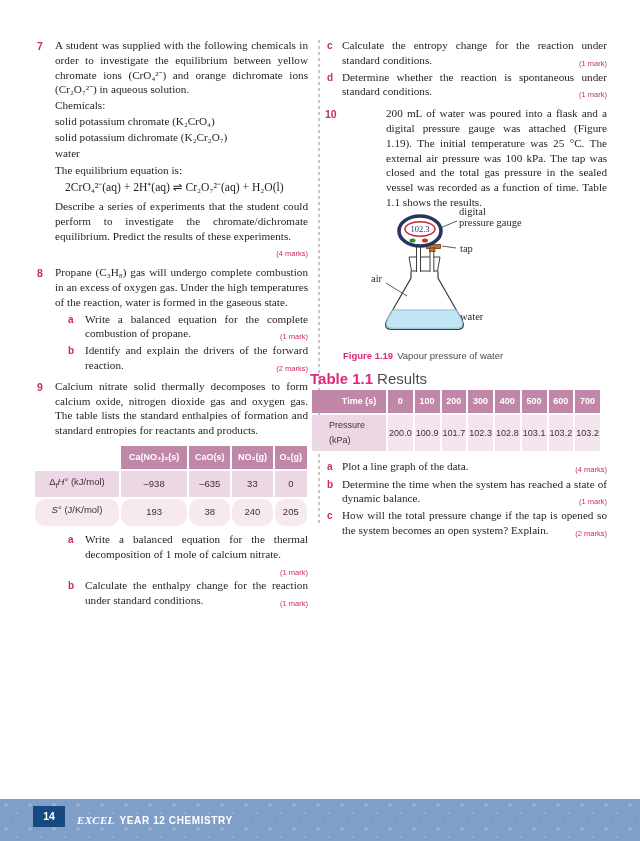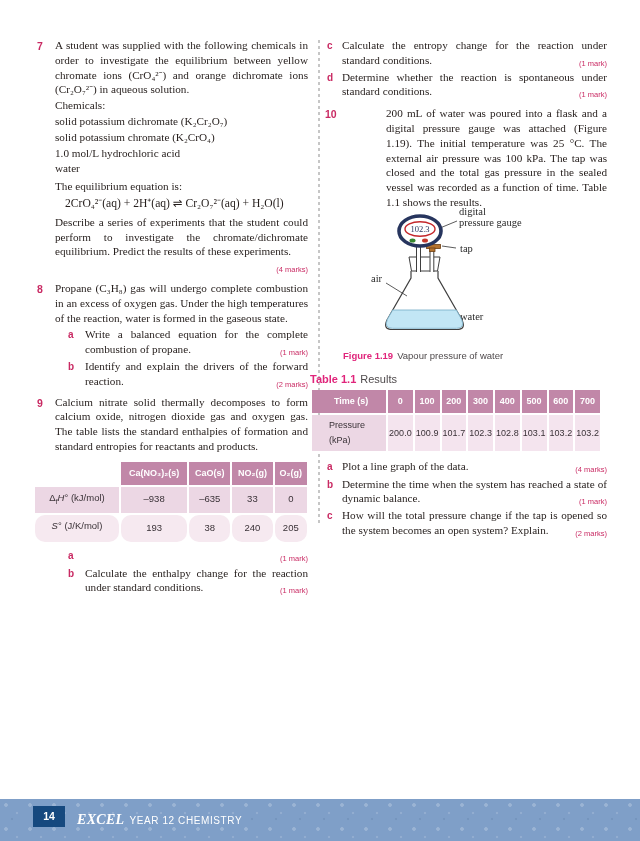--- a/index.html
+++ b/index.html
@@ -42,65 +42,64 @@
   table.dtable th.blank{background:transparent;}
   table.q9t{margin:6px 0 4px -22px;width:276px;}
   table.q9t td{font-size:9.5px;padding:4px 2px;text-align:center;}
   table.q9t tr.r1 td{background:#ecd7e4;}
   table.q9t tr.r2 td{background:#f6e9f0;border-radius:10px;}
   table.q9t td.rlabel{text-align:center;}
   table.q9t sub{font-size:7px;}
   .ital{font-style:italic;}
 
   table.t11{margin:2px 0 2px -15px;width:292px;}
-  table.t11 th.c0{text-align:left;padding-left:22px;width:50px;}
+  table.t11 th.c0{text-align:center;padding-left:22px;width:50px;}
   table.t11 td{font-size:9px;padding:3px 1px;text-align:center;background:#f4e4ee;}
   table.t11 td.rlabel{background:#ecd7e4;text-align:left;padding-left:17px;width:50px;}
 
   
   .caption{font-family:"Liberation Sans",sans-serif;font-size:9.5px;color:#4f4a4c;margin:0 0 0 2px;}
   .caption .cap-label{color:#e0257b;font-weight:bold;margin-right:4px;}
-  .tcaption{font-family:"Liberation Sans",sans-serif;font-size:11px;color:#4f4a4c;margin:8px 0 0 -15px;}
+  .tcaption{font-family:"Liberation Sans",sans-serif;font-size:15px;color:#4f4a4c;margin:8px 0 0 -15px;}
   .tcaption .cap-label{color:#e0257b;font-weight:bold;margin-right:4px;}
 
   
   .figwrap{position:relative;width:282px;height:148px;margin:-10px 0 0 -18px;}
   .figwrap svg{position:absolute;left:0;top:0;}
   .figcaption{margin-left:18px;margin-top:0;}
 
   
   .footer{position:absolute;left:0;top:799px;width:640px;height:60px;background-color:#7f9fc8;
     background-image:
       radial-gradient(circle at 6px 6px, rgba(255,255,255,0.22) 1.5px, transparent 2.2px),
       radial-gradient(circle at 17px 14px, rgba(255,255,255,0.15) 1px, transparent 1.6px),
       radial-gradient(circle at 12px 20px, rgba(90,120,160,0.25) 1px, transparent 1.6px);
     background-size:24px 24px;}
   .pagebox{position:absolute;left:33px;top:7px;width:32px;height:21px;background:#16497f;color:#fff;
     font-family:"Liberation Sans",sans-serif;font-weight:bold;font-size:10.5px;text-align:center;line-height:21px;}
   .booktitle{position:absolute;left:77px;top:11px;color:#fff;white-space:nowrap;}
-  .booktitle .brand{font-family:"Liberation Serif",serif;font-style:italic;font-weight:bold;font-size:14px;margin-right:5px;letter-spacing:0.3px;}
-  .booktitle .rest{font-family:"Liberation Sans",sans-serif;font-weight:normal;font-size:10px;letter-spacing:0.6px;}
+  .booktitle .brand{font-family:"Liberation Serif",serif;font-style:italic;font-weight:bold;font-size:11px;margin-right:5px;letter-spacing:0.3px;}
+  .booktitle .rest{font-family:"Liberation Sans",sans-serif;font-weight:bold;font-size:10px;letter-spacing:0.6px;}
 </style>
 </head>
 <body>
 
 <div class="page">
 
   <div class="divider"></div>
 
   <div class="col col-left">
 
     <div class="q mb6">
       <div class="qnum">7</div>
       <div class="qbody">
         <p class="para">A student was supplied with the following chemicals in order to investigate the equilibrium between yellow chromate ions (CrO₄²⁻) and orange dichromate ions (Cr₂O₇²⁻) in aqueous solution.</p>
         <p class="para">Chemicals:</p>
+        <p class="para">solid potassium chromate (K₂CrO₄)</p>
         <p class="para">solid potassium dichromate (K₂Cr₂O₇)</p>
-        <p class="para">solid potassium chromate (K₂CrO₄)</p>
-        <p class="para">1.0 mol/L hydrochloric acid</p>
         <p class="para">water</p>
         <p class="para mt2">The equilibrium equation is:</p>
         <p class="para eq mt2">2CrO₄²⁻(aq) + 2H⁺(aq) ⇌ Cr₂O₇²⁻(aq) + H₂O(l)</p>
         <p class="para mt2 clearfix"><span>Describe a series of experiments that the student could perform to investigate the chromate/dichromate equilibrium. Predict the results of these experiments.</span><span class="marks">(4 marks)</span></p>
       </div>
     </div>
 
     <div class="q mb6">
       <div class="qnum">8</div>
       <div class="qbody">
@@ -142,21 +141,21 @@
             <td>193</td>
             <td>38</td>
             <td>240</td>
             <td>205</td>
           </tr>
         </tbody>
           </table>
 
         <div class="sub">
           <div class="sublet">a</div>
-          <div class="subtext clearfix"><span class="marks">(1 mark)</span></div>
+          <div class="subtext clearfix"><span>Write a balanced equation for the thermal decomposition of 1 mole of calcium nitrate.</span><span class="marks">(1 mark)</span></div>
         </div>
         <div class="sub">
           <div class="sublet">b</div>
           <div class="subtext clearfix"><span>Calculate the enthalpy change for the reaction under standard conditions.</span><span class="marks">(1 mark)</span></div>
         </div>
       </div>
     </div>
   </div>
 
   <div class="col col-right">

